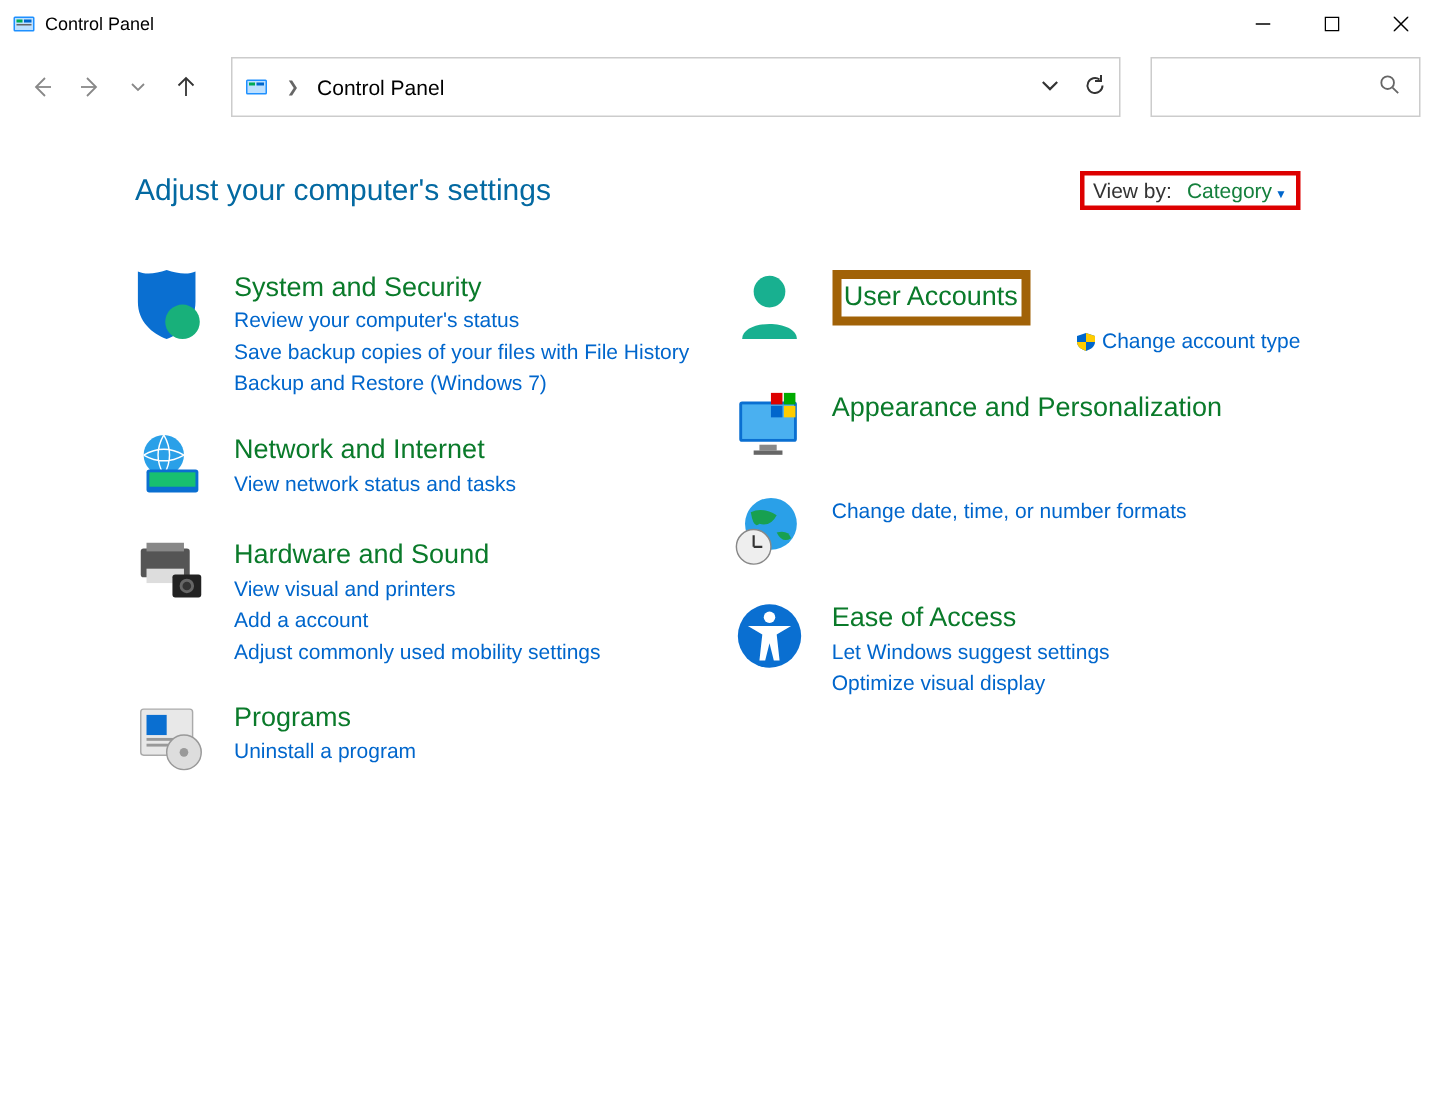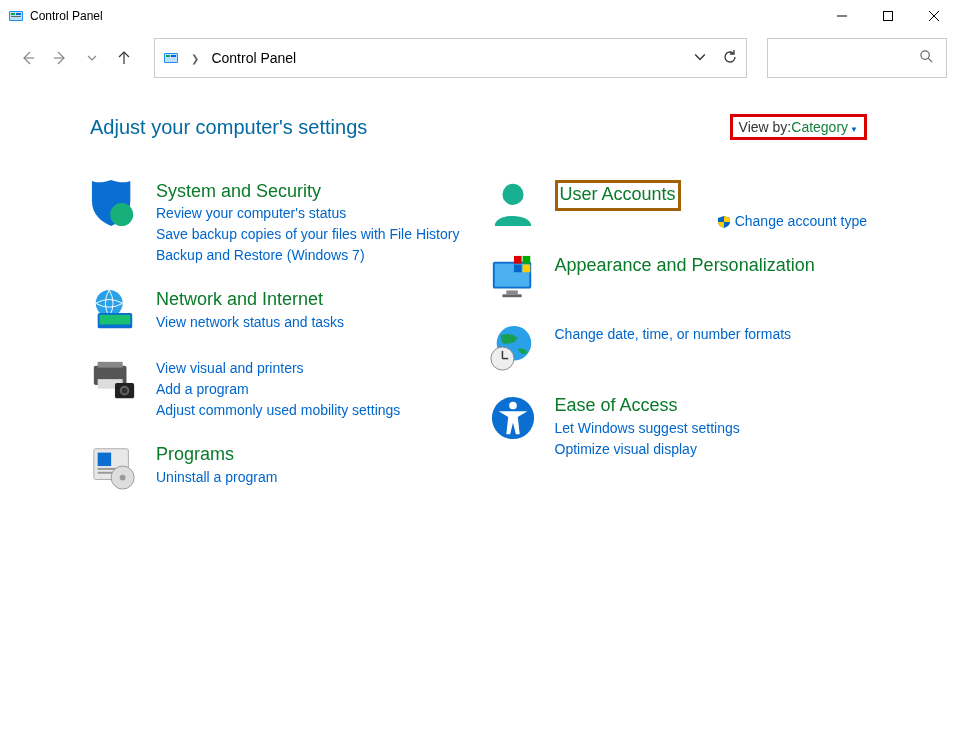--- a/index.html
+++ b/index.html
@@ -22,35 +22,35 @@
     .addr-sep { color: #666; font-size: 10px; margin: 0 4px;}
     .addr-crumb { font-size: 14px; }
     .addr-right { margin-left: auto; display: flex; gap: 16px; align-items: center; }
     .addr-right .icon { color: #333; }
     .search-box { width: 180px; border: 1px solid #ccc; height: 40px; display: flex; align-items: center; justify-content: flex-end; padding-right: 12px; }
     .search-icon { color: #666; }
     
     .content { padding: 30px 90px 20px 90px; }
     .content-header { display: flex; justify-content: space-between; align-items: center; margin-bottom: 40px; }
     .heading { color: #0369a1; font-size: 20px; font-weight: 400; }
-    .view-by { border: 3px solid #d00; padding: 2px 6px; display: flex; align-items: center; }
+    .view-by { border: 3px solid #d00; padding: 2px 6px; display: flex; align-items: center; gap: 10px; }
     .view-by-label { color: #333; font-size: 14px;}
     .view-by-value { color: #15803d; font-size: 14px;}
     .dropdown-caret { color: #06c; font-size: 8px; margin-left:2px;}
     
     .categories { display: flex; gap: 20px; }
     .col { flex: 1; }
     .category { display: flex; gap: 18px; margin-bottom: 22px; align-items: flex-start; }
     .cat-icon { width: 48px; height: 48px; flex-shrink: 0; display:flex; align-items:center; justify-content:center;}
     .cat-body { flex: 1; }
     .cat-title { color: #0a7a2a; font-size: 18px; font-weight: 400; line-height: 1.3; margin-bottom: 2px; }
     .cat-link { color: #06c; font-size: 14px; line-height: 1.5; display: block; }
     .cat-link-row { display: flex; align-items: center; gap: 4px; justify-content: flex-end; }
     .shield-mini { width: 14px; height: 14px; }
-    .highlight-title { border: 3px solid #a16207; display: inline-block; padding: 0 2px 2px 2px; line-height:1.2;}
+    .highlight-title { border: 6px solid #a16207; display: inline-block; padding: 0 2px 2px 2px; line-height:1.2;}
   </style>
 </head>
 <body>
 
 <div class="title-bar">
   <div class="title-left">
     <svg class="title-icon" viewBox="0 0 16 16">
         <rect x="1" y="3" width="14" height="10" rx="1" fill="#1e90ff"></rect>
         <rect x="2" y="4" width="12" height="8" fill="#bde0ff"></rect>
         <rect x="3" y="5" width="4" height="2" fill="#0a5"></rect>
@@ -180,22 +180,23 @@
           <svg width="50" height="50" viewBox="0 0 50 50">
               <rect x="4" y="8" width="34" height="20" rx="2" fill="#555"></rect>
               <rect x="8" y="4" width="26" height="6" fill="#888"></rect>
               <rect x="8" y="22" width="26" height="10" fill="#ddd"></rect>
               <rect x="26" y="26" width="20" height="16" rx="2" fill="#222"></rect>
               <circle cx="36" cy="34" r="5" fill="#666"></circle>
               <circle cx="36" cy="34" r="3" fill="#333"></circle>
             </svg>
         </div>
         <div class="cat-body">
+          <a class="cat-title">Hardware and Sound</a>
           <a class="cat-link">View visual and printers</a>
-          <a class="cat-link">Add a program</a>
+          <a class="cat-link">Add a account</a>
           <a class="cat-link">Adjust commonly used mobility settings</a>
         </div>
       </div>
 
       <div class="category">
         <div class="cat-icon">
           <svg width="50" height="50" viewBox="0 0 50 50">
               <rect x="4" y="6" width="36" height="32" rx="2" fill="#e8e8e8" stroke="#aaa"></rect>
               <rect x="8" y="10" width="14" height="14" fill="#0a6fd1"></rect>
               <rect x="8" y="26" width="28" height="2" fill="#999"></rect>

